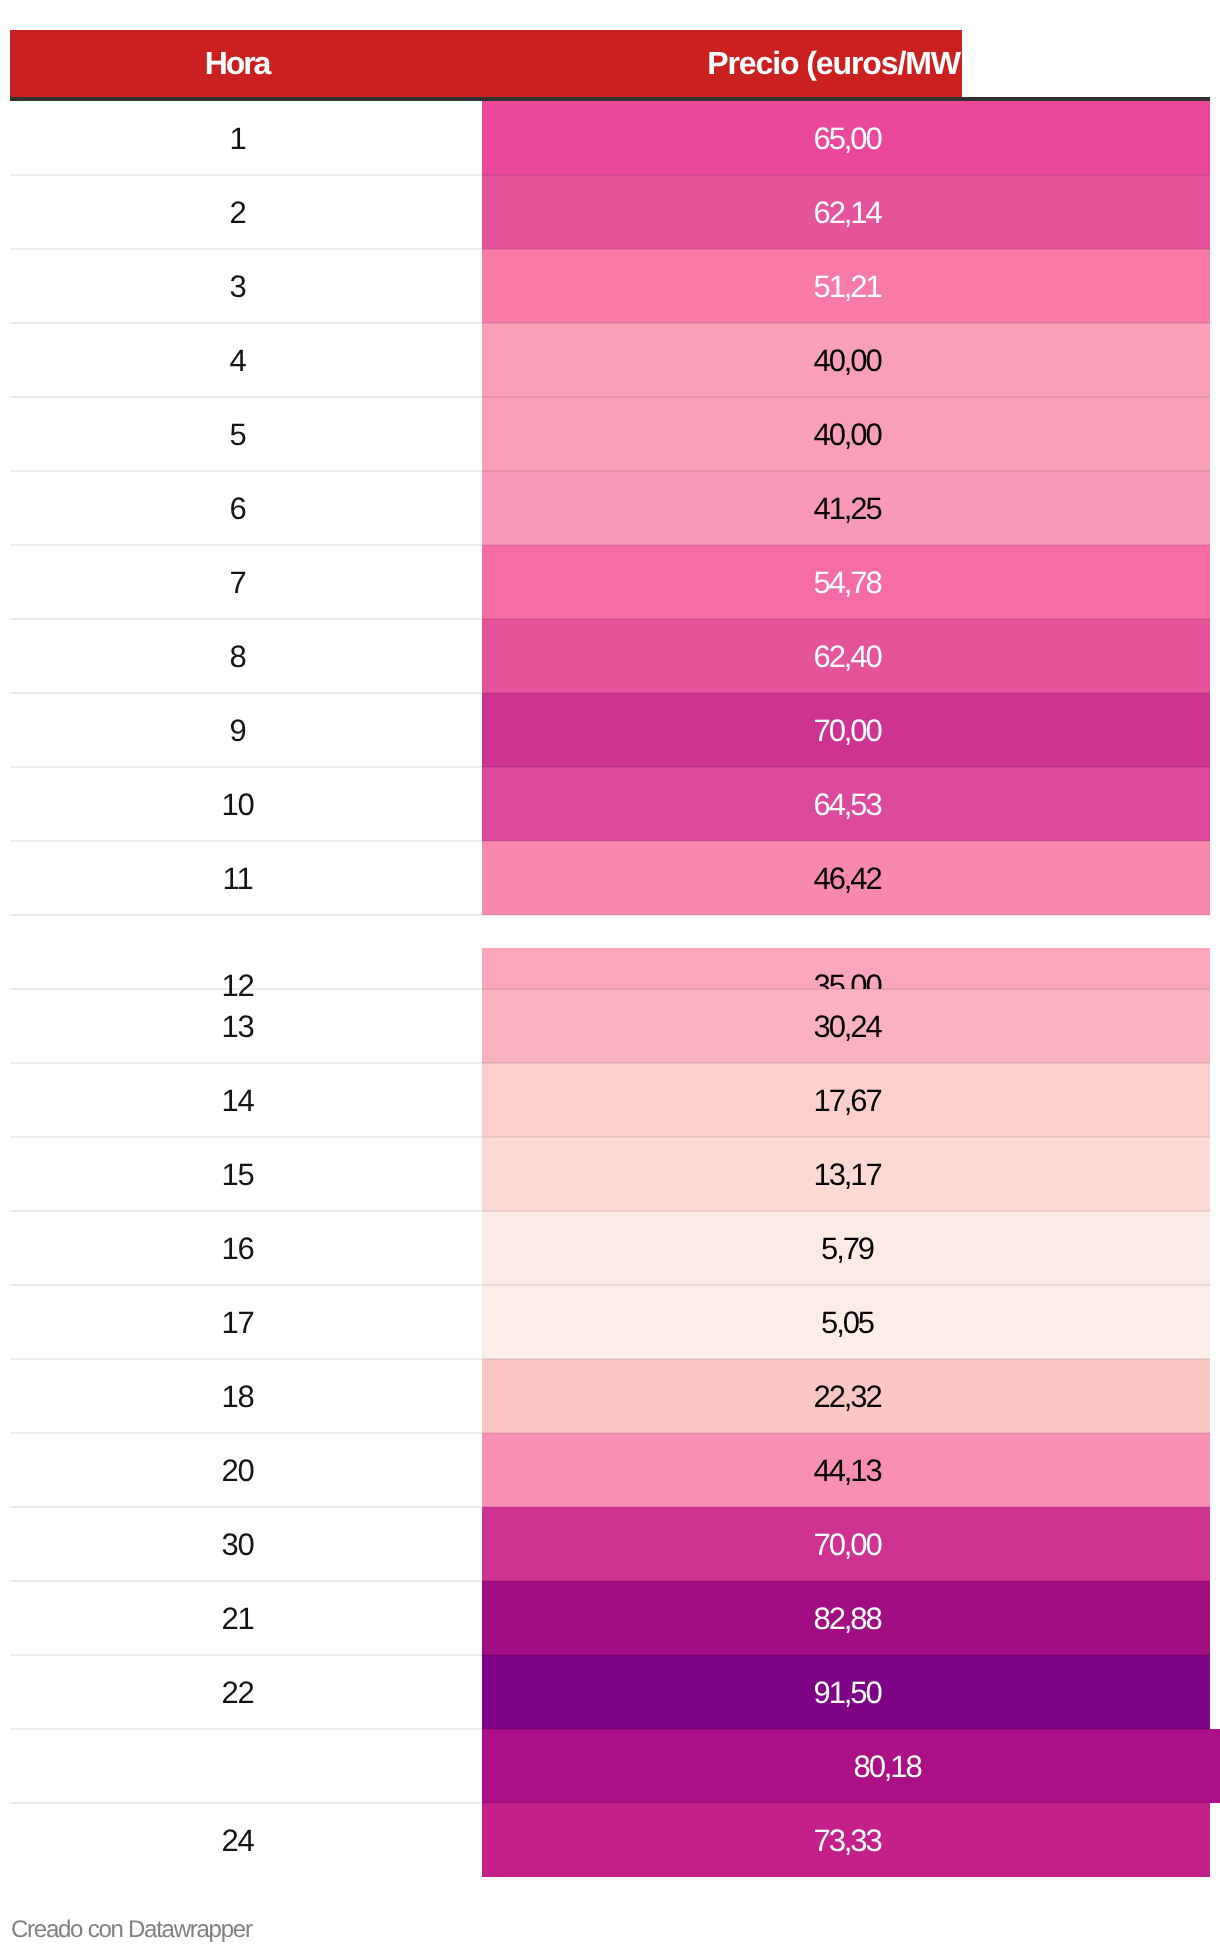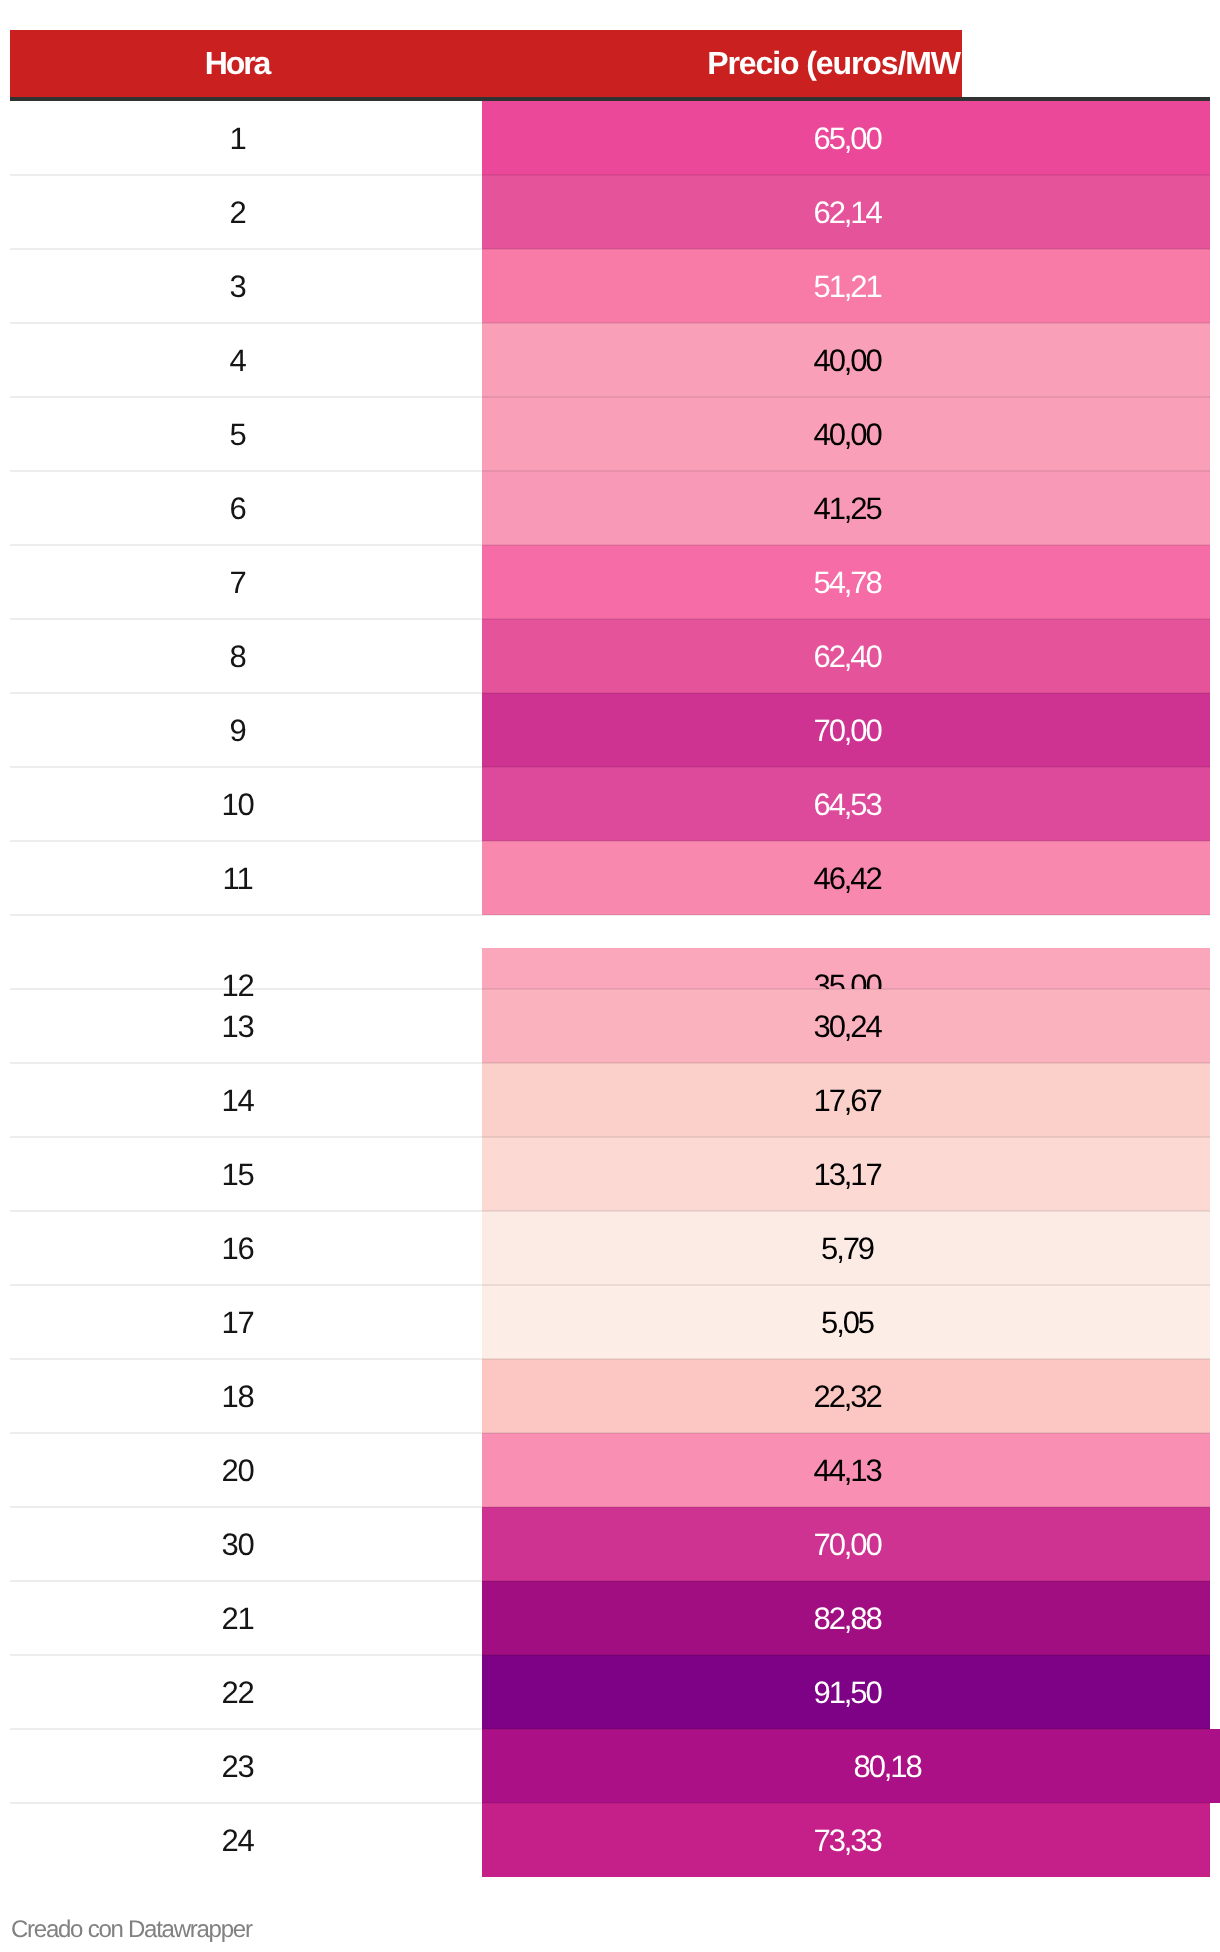--- a/index.html
+++ b/index.html
@@ -153,21 +153,20 @@
         <div class="cell c-hora"><i>21</i></div>
         <div class="cell c-precio lt" style="background: rgb(160, 14, 129);"><i>82,88</i></div>
       </div>
       <div class="rule" style="top: 1654px;"></div>
       <div class="row" style="top: 1655px;">
         <div class="cell c-hora"><i>22</i></div>
         <div class="cell c-precio lt" style="background: rgb(125, 2, 133);"><i>91,50</i></div>
       </div>
       <div class="rule" style="top: 1728px;"></div>
       <div class="row" style="top: 1729px;">
-        <div class="cell c-hora"><i>23</i></div>
         <div class="cell c-precio lt" style="background: rgb(172, 16, 134); padding-left: 40px;"><i>80,18</i></div>
       </div>
       <div class="rule" style="top: 1802px;"></div>
       <div class="row" style="top: 1803px;">
         <div class="cell c-hora"><i>24</i></div>
         <div class="cell c-precio lt" style="background: rgb(197, 31, 137);"><i>73,33</i></div>
       </div>
     </div>
 
   <div class="credit">Creado con Datawrapper</div>

